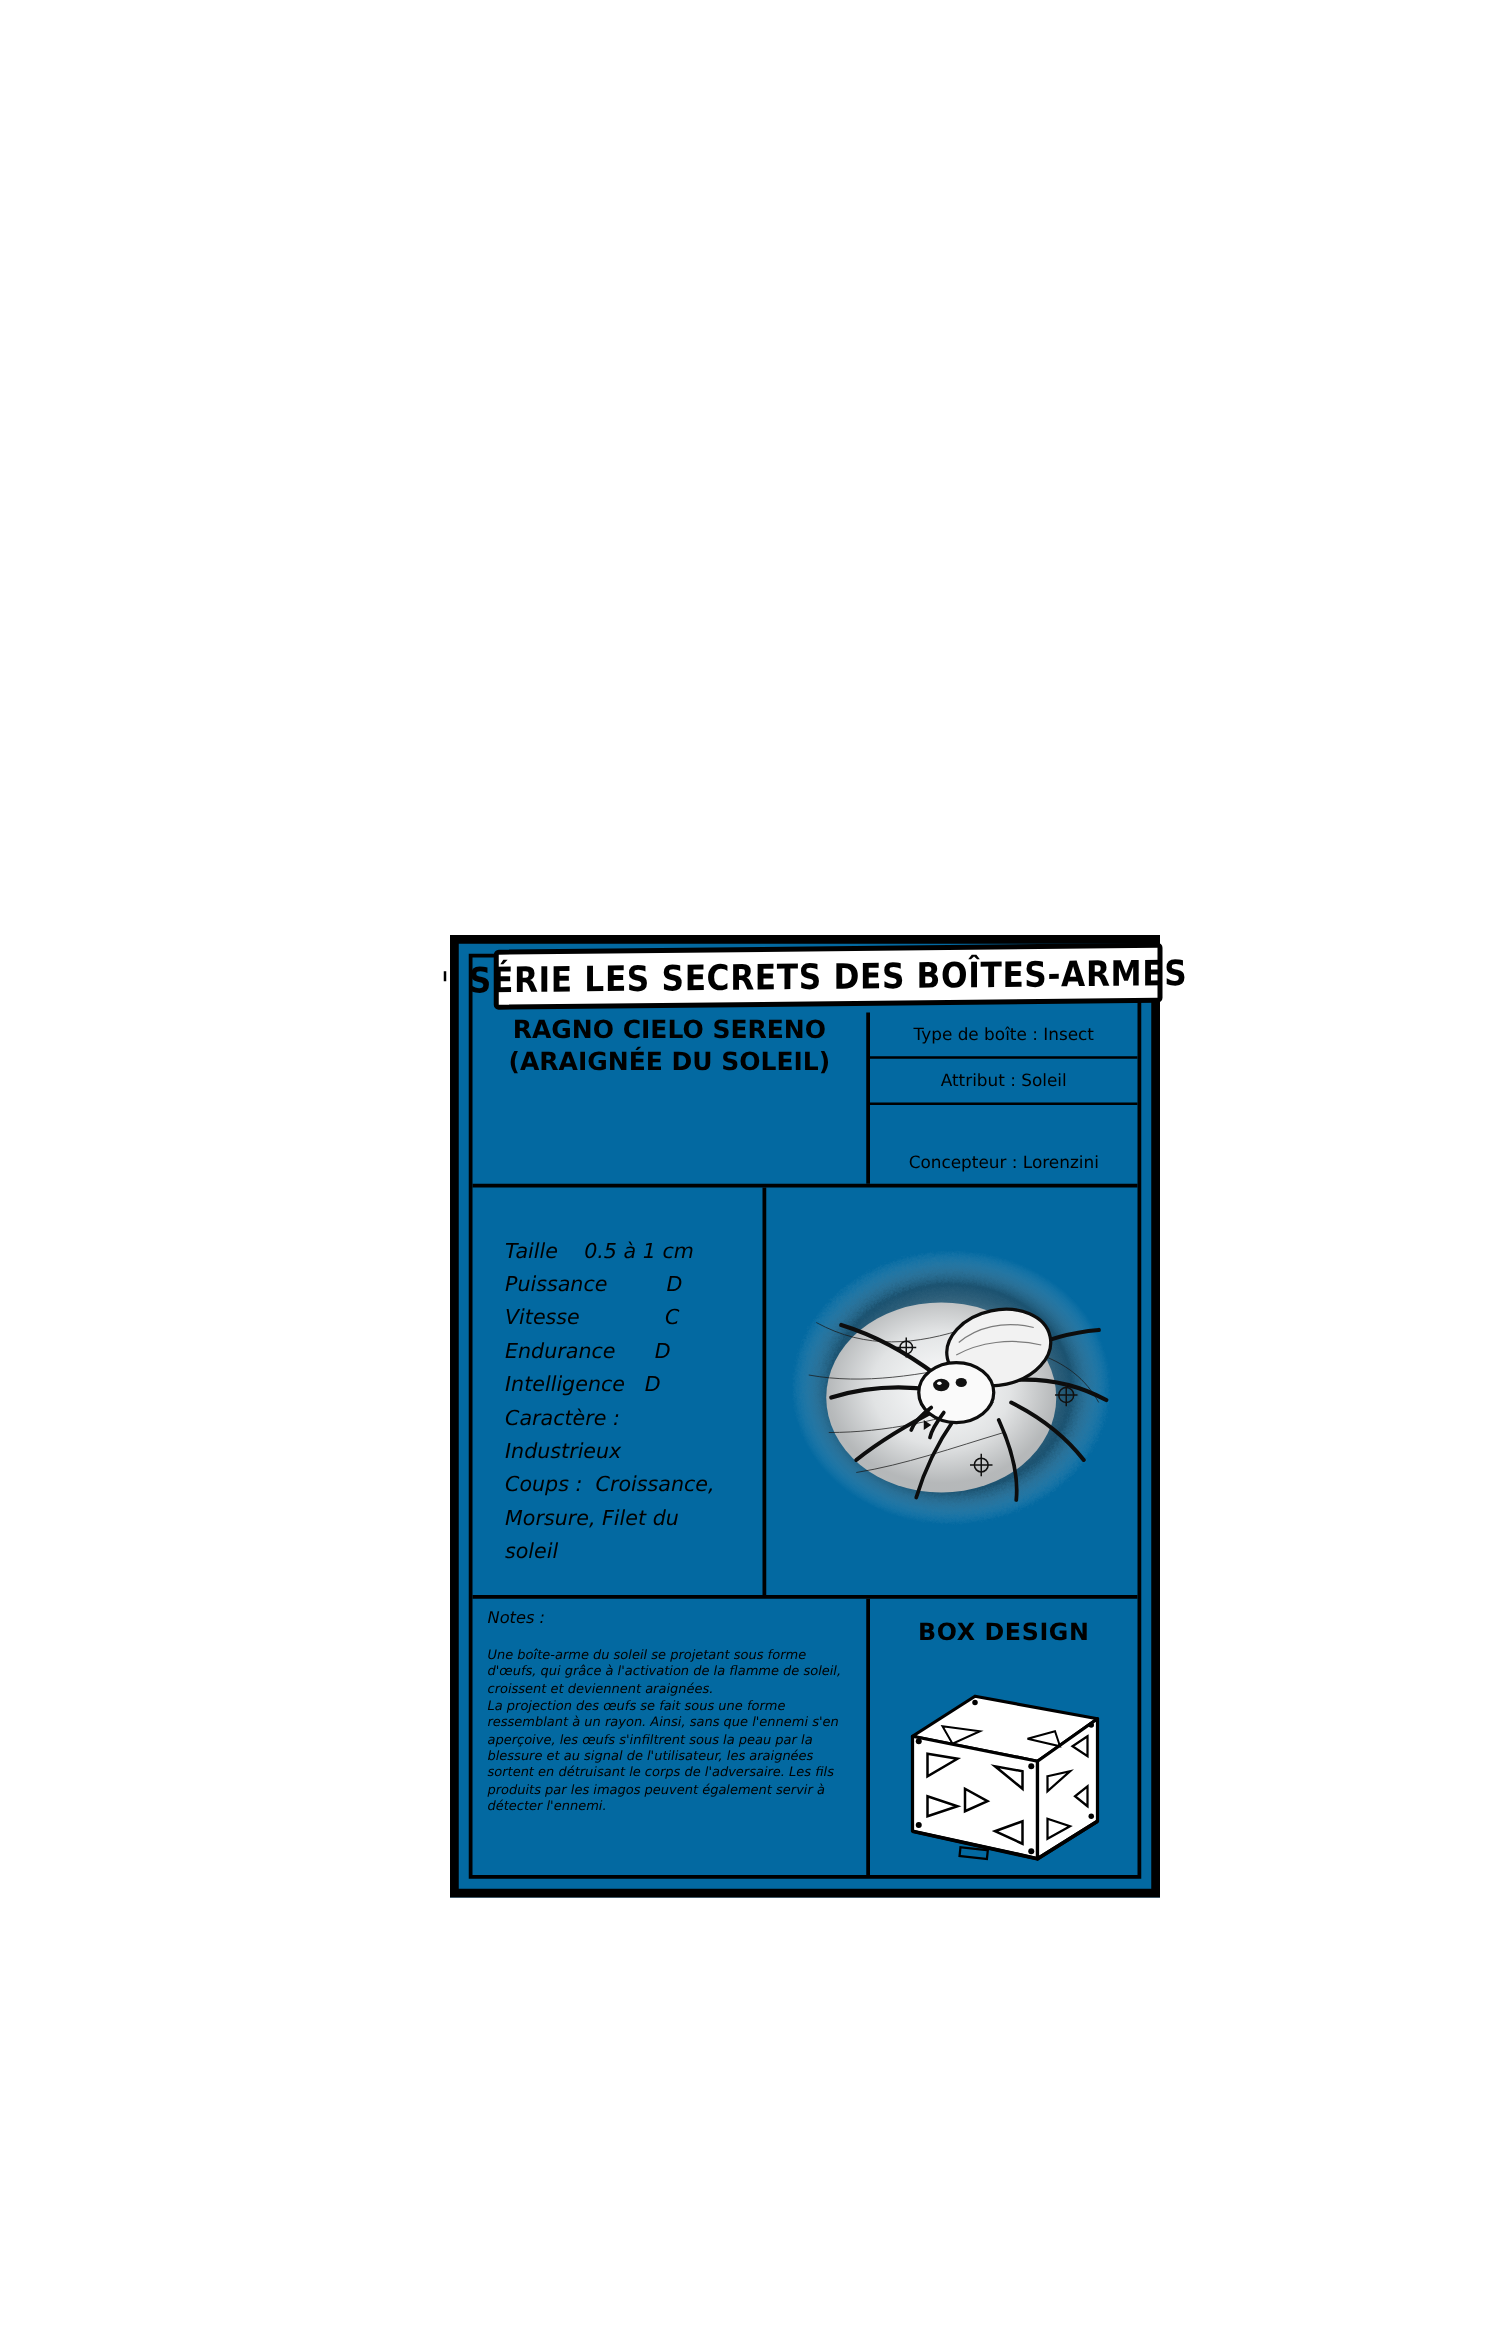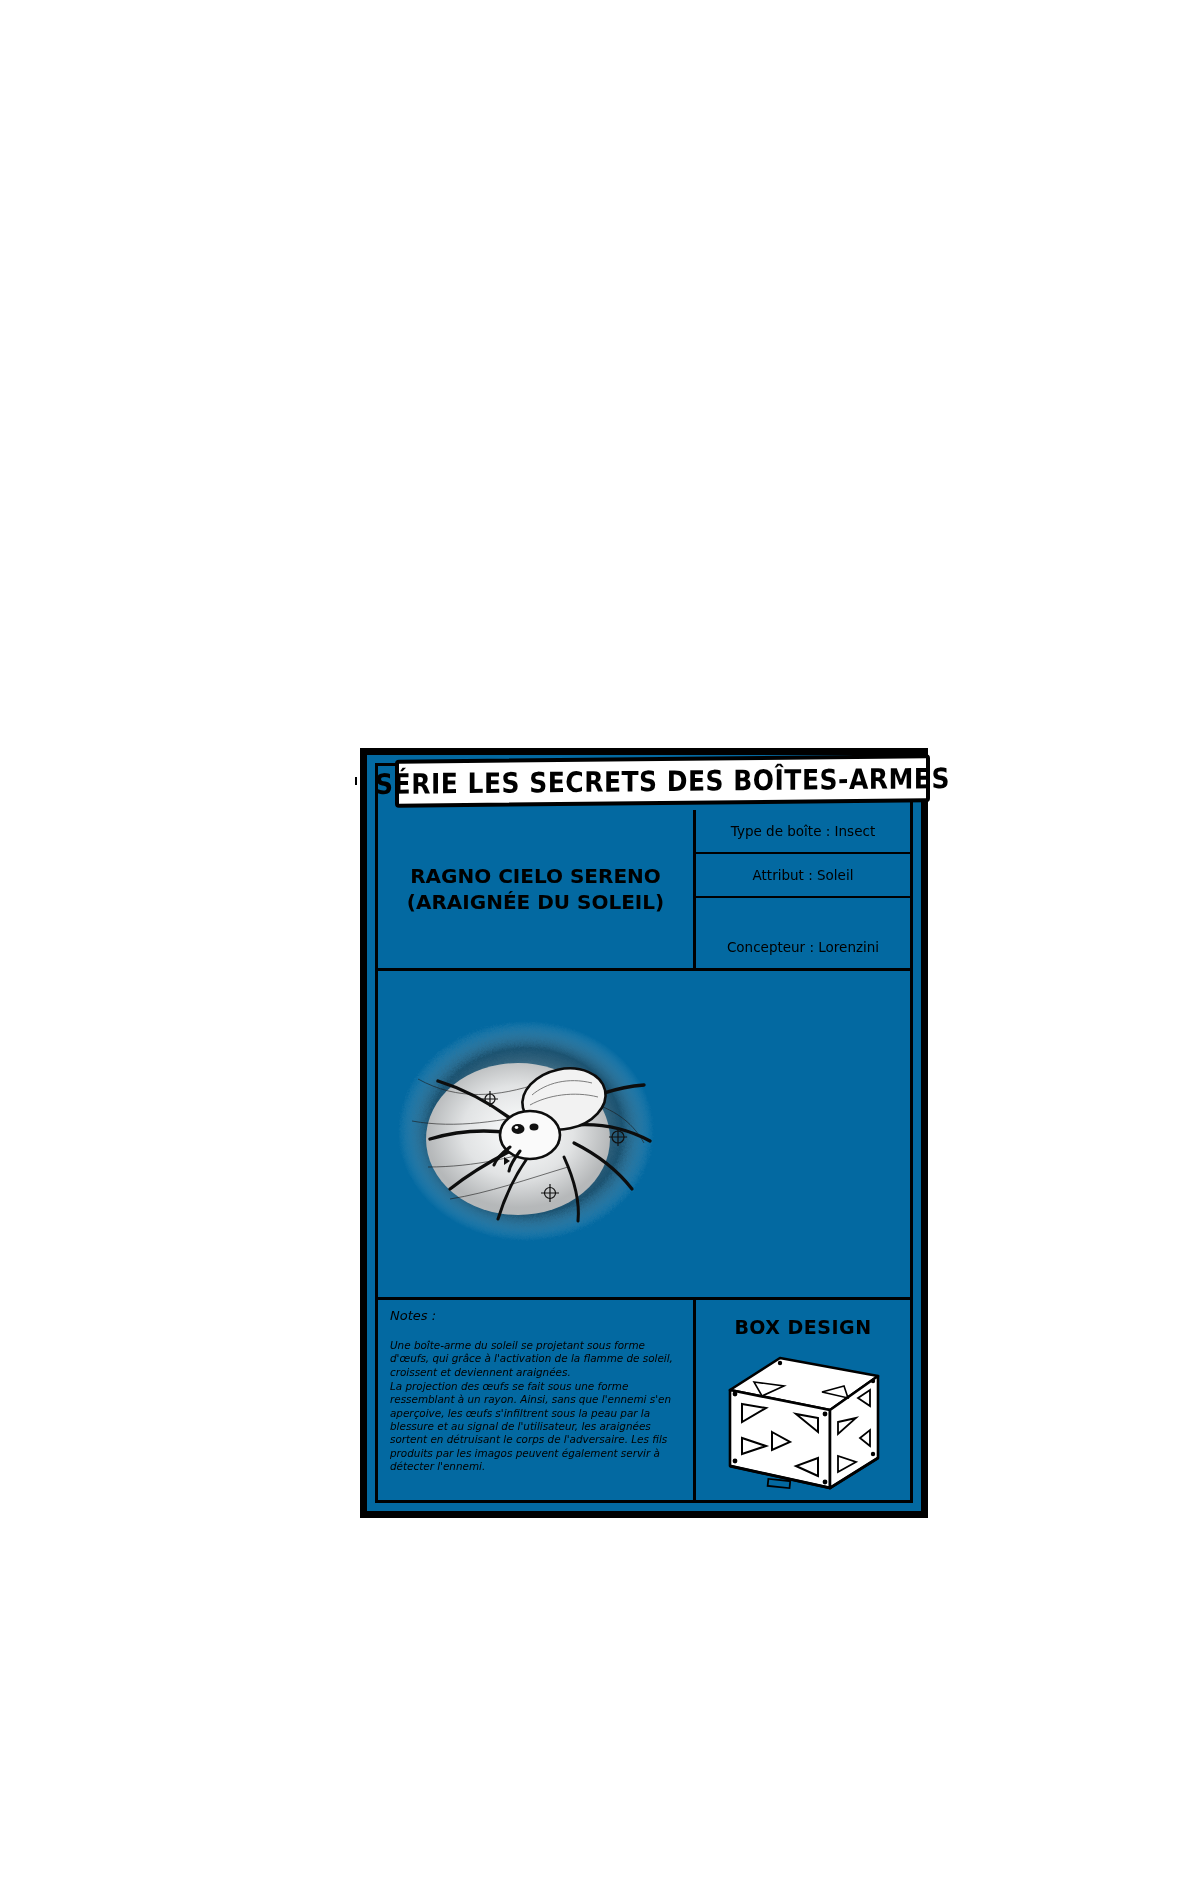--- a/index.html
+++ b/index.html
@@ -79,21 +79,21 @@
     height: 168px;
     border-bottom: 3px solid #000;
     margin-top: 44px;
     box-sizing: border-box;
   }
   #name-cell {
     flex: 1 1 auto;
     display: flex;
     flex-direction: column;
     align-items: center;
-    justify-content: center;
+    justify-content: flex-start;
     border-right: 3px solid #000;
     padding: 0 12px;
     box-sizing: border-box;
   }
   #name-cell .line {
     font-family: "DejaVu Sans", sans-serif;
     font-weight: bold;
     font-size: 20px;
     color: #000;
     line-height: 1.3;
@@ -176,20 +176,21 @@
     margin: 0 0 1px 0;
     text-align: left;
   }
   #boxdesign-cell {
     flex: 1 1 auto;
     display: flex;
     flex-direction: column;
     align-items: center;
     box-sizing: border-box;
     padding-top: 16px;
+    gap: 20px;
   }
   #boxdesign-title {
     font-family: "DejaVu Sans", sans-serif;
     font-weight: bold;
     font-size: 19px;
     color: #000;
     letter-spacing: 0.5px;
   }
   #boxdesign-art { margin-top: 8px; }
 </style>
@@ -213,20 +214,32 @@
         <div class="line">(ARAIGNÉE DU SOLEIL)</div>
       </div>
       <div id="spec-cell">
         <div class="spec-row">Type de boîte : Insect</div>
         <div class="spec-row">Attribut : Soleil</div>
         <div class="spec-row">Concepteur : Lorenzini</div>
       </div>
     </div>
 
     <div id="mid-row">
+      <div id="stats-cell">
+        <div class="stat-line">Taille    0.5 à 1 cm</div>
+        <div class="stat-line">Puissance         D</div>
+        <div class="stat-line">Vitesse             C</div>
+        <div class="stat-line">Endurance      D</div>
+        <div class="stat-line">Intelligence   D</div>
+        <div class="stat-line">Caractère :</div>
+        <div class="stat-line">Industrieux</div>
+        <div class="stat-line">Coups :  Croissance,</div>
+        <div class="stat-line">Morsure, Filet du</div>
+        <div class="stat-line">soleil</div>
+      </div>
 
       <div id="art-cell">
         <svg width="300" height="326" viewBox="0 0 300 326" xmlns="http://www.w3.org/2000/svg" aria-hidden="true">
           <defs>
             <radialGradient id="halo" cx="50%" cy="50%" r="50%">
               <stop offset="0%" stop-color="#ffffff" stop-opacity="1"></stop>
               <stop offset="45%" stop-color="#9a9a9a" stop-opacity="0.75"></stop>
               <stop offset="75%" stop-color="#3a3a3a" stop-opacity="0.55"></stop>
               <stop offset="100%" stop-color="#ffffff" stop-opacity="0"></stop>
             </radialGradient>

